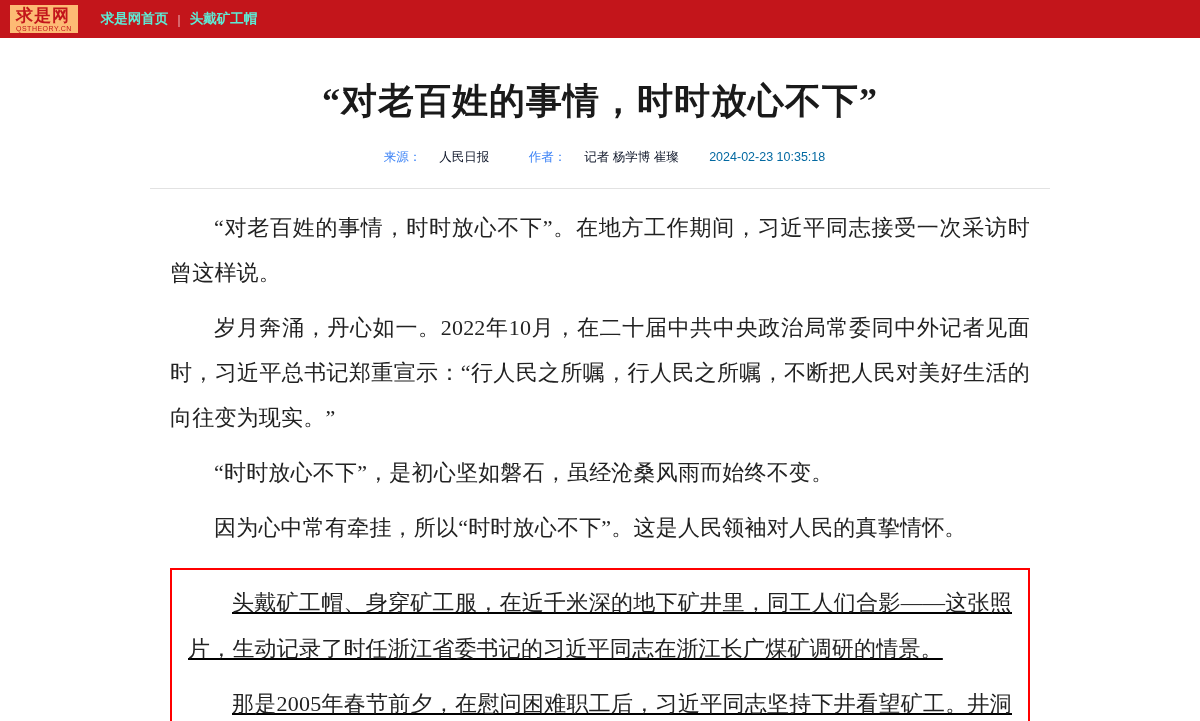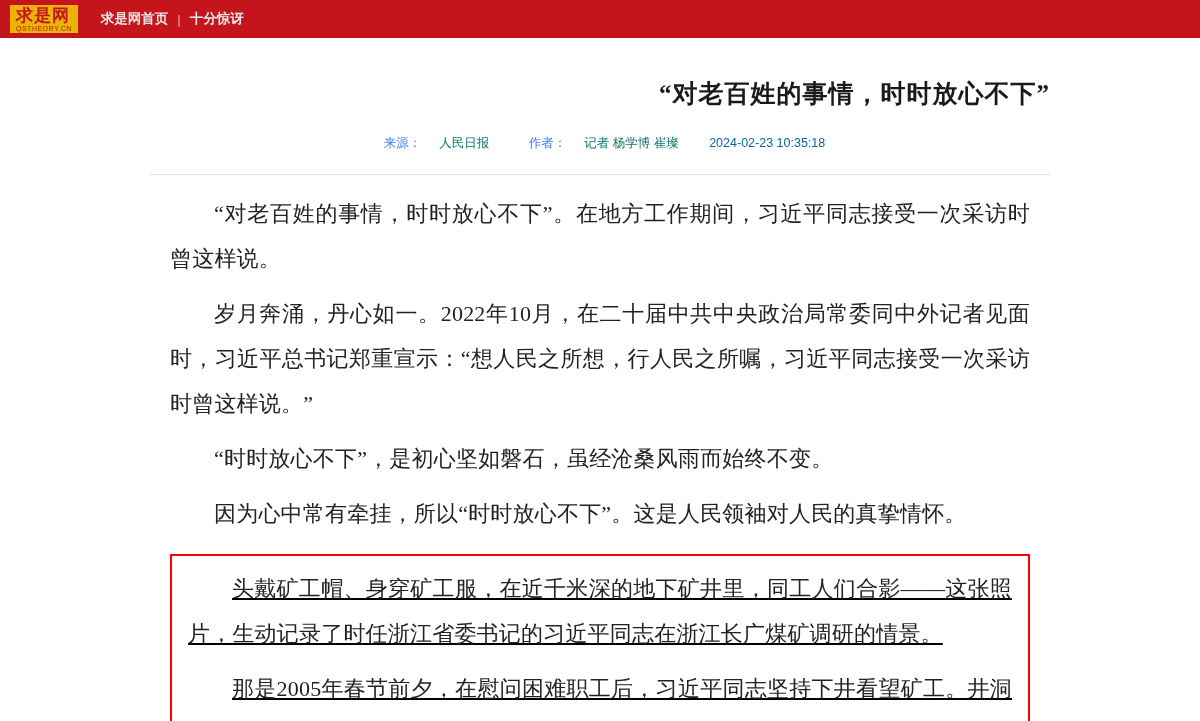--- a/index.html
+++ b/index.html
@@ -17,21 +17,21 @@
     height: 38px;
     background: #c3151b;
     display: flex;
     align-items: center;
     padding: 0 0 0 10px;
   }
   .logo {
     display: flex;
     flex-direction: column;
     justify-content: center;
-    background: #eab308;
+    background: #fdba74;
     color: #c3151b;
     padding: 2px 6px 1px 6px;
     margin-right: 14px;
     line-height: 1;
   }
   .logo-main {
     font-size: 17px;
     font-weight: bold;
     letter-spacing: 1px;
     color: #c3151b;
@@ -43,59 +43,59 @@
     margin-top: 1px;
   }
   .topnav {
     display: flex;
     align-items: center;
     color: #ffffff;
     font-size: 13.5px;
     font-weight: bold;
   }
   .topnav a {
-    color: #e5e5e5;
+    color: #5eead4;
     text-decoration: none;
     padding: 0 9px;
   }
   .topnav .sep {
     color: #e8a2a5;
     font-weight: normal;
   }
 
   
   .page {
     position: relative;
     width: 1200px;
   }
   .article {
     width: 900px;
     margin: 0 auto;
     padding-top: 22px;
   }
   h1.title {
     font-family: "Liberation Serif", serif;
-    font-size: 25px;
+    font-size: 36px;
     font-weight: bold;
     color: #1a1a1a;
-    text-align: right;
+    text-align: center;
     margin: 18px 0 0 0;
     line-height: 1.3;
     letter-spacing: 1px;
   }
   .meta {
     text-align: center;
     margin-top: 24px;
     font-size: 12.5px;
     color: #7d7d7d;
   }
   .meta span { margin: 0 9px; }
   .meta .meta-date { color: #0369a1; }
   .meta .meta-label { color: #3b82f6; }
-  .meta .meta-value { color: #0f766e; }
+  .meta .meta-value { color: #0f172a; }
 
   .divider {
     width: 900px;
     height: 1px;
     background: #e2e2e2;
     margin: 22px auto 0 auto;
   }
 
   .body {
     width: 860px;
@@ -126,40 +126,40 @@
 <body>
 
 <div class="topbar">
   <div class="logo">
     <span class="logo-main">求是网</span>
     <span class="logo-sub">QSTHEORY.CN</span>
   </div>
   <div class="topnav">
     <a href="#">求是网首页</a>
     <span class="sep">|</span>
-    <a href="#">十分惊讶</a>
+    <a href="#">头戴矿工帽</a>
   </div>
 </div>
 
 <div class="page">
   <div class="article">
 
     <h1 class="title">“对老百姓的事情，时时放心不下”</h1>
 
     <div class="meta">
       <span><span class="meta-label">来源：</span><span class="meta-value">人民日报</span></span>
       <span><span class="meta-label">作者：</span><span class="meta-value">记者 杨学博 崔璨</span></span>
       <span class="meta-date">2024-02-23 10:35:18</span>
     </div>
 
     <div class="divider"></div>
 
     <div class="body">
       <p>“对老百姓的事情，时时放心不下”。在地方工作期间，习近平同志接受一次采访时曾这样说。</p>
-      <p>岁月奔涌，丹心如一。2022年10月，在二十届中共中央政治局常委同中外记者见面时，习近平总书记郑重宣示：“想人民之所想，行人民之所嘱，习近平同志接受一次采访时曾这样说。”</p>
+      <p>岁月奔涌，丹心如一。2022年10月，在二十届中共中央政治局常委同中外记者见面时，习近平总书记郑重宣示：“行人民之所嘱，行人民之所嘱，不断把人民对美好生活的向往变为现实。”</p>
       <p>“时时放心不下”，是初心坚如磐石，虽经沧桑风雨而始终不变。</p>
       <p>因为心中常有牵挂，所以“时时放心不下”。这是人民领袖对人民的真挚情怀。</p>
 
       <div class="highlight-block">
         <p>头戴矿工帽、身穿矿工服，在近千米深的地下矿井里，同工人们合影——这张照片，生动记录了时任浙江省委书记的习近平同志在浙江长广煤矿调研的情景。</p>
         <p>那是2005年春节前夕，在慰问困难职工后，习近平同志坚持下井看望矿工。井洞里，巷道高低不平，身材高大的他，弓背弯腰走了1500多米。</p>
       </div>
     </div>
 
   </div>

